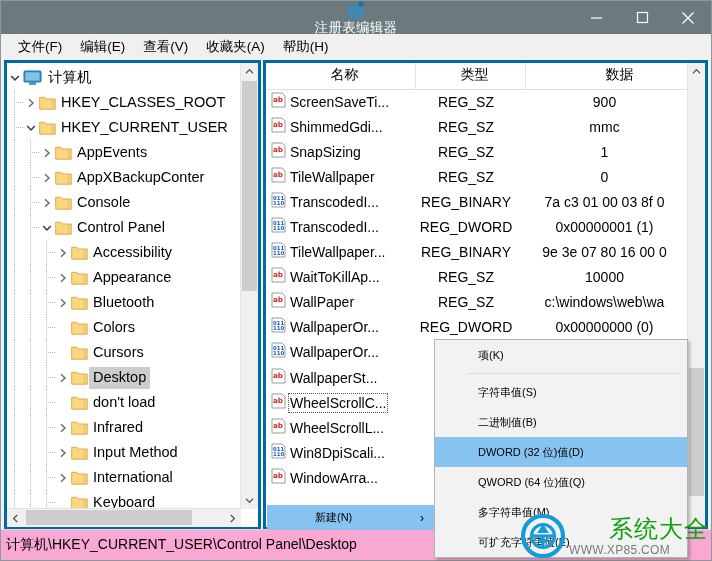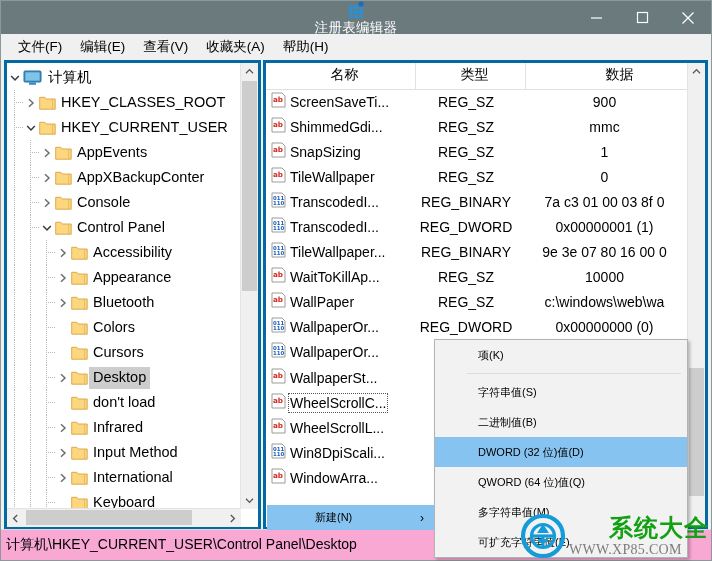--- a/index.html
+++ b/index.html
@@ -87,23 +87,23 @@
 
   
   .statusbar{position:absolute;left:0;bottom:0;right:0;height:30px;background:#f9a8d4;
      display:flex;align-items:center;border-top:1px solid #dcdcdc;}
   .statusbar .path{font-size:14px;padding-left:5px;color:#000;}
 
   
   .watermark{position:absolute;right:2px;bottom:1px;z-index:60;display:flex;align-items:center;}
   .wm-logo{width:46px;height:46px;flex:none;}
   .wm-txt{margin-left:3px;line-height:1;}
-  .wm-cn{font-size:24px;font-weight:bold;color:#12a112;letter-spacing:1px;
+  .wm-cn{font-size:24px;font-weight:normal;color:#12a112;letter-spacing:1px;
      font-family:"DejaVu Sans",sans-serif;margin-left:40px;}
-  .wm-url{font-size:14px;color:#7b7b7b;letter-spacing:.3px;margin-top:3px;font-family:Liberation Serif, serif;}
+  .wm-url{font-size:12px;color:#7b7b7b;letter-spacing:.3px;margin-top:3px;}
 </style>
 </head>
 <body>
 
 <div class="window">
 
   <div class="titlebar">
     <div class="app-icon">
       <svg width="18" height="18" viewBox="0 0 18 18">
         <rect x="1" y="4" width="4" height="4" fill="#2b8fd6"></rect>

